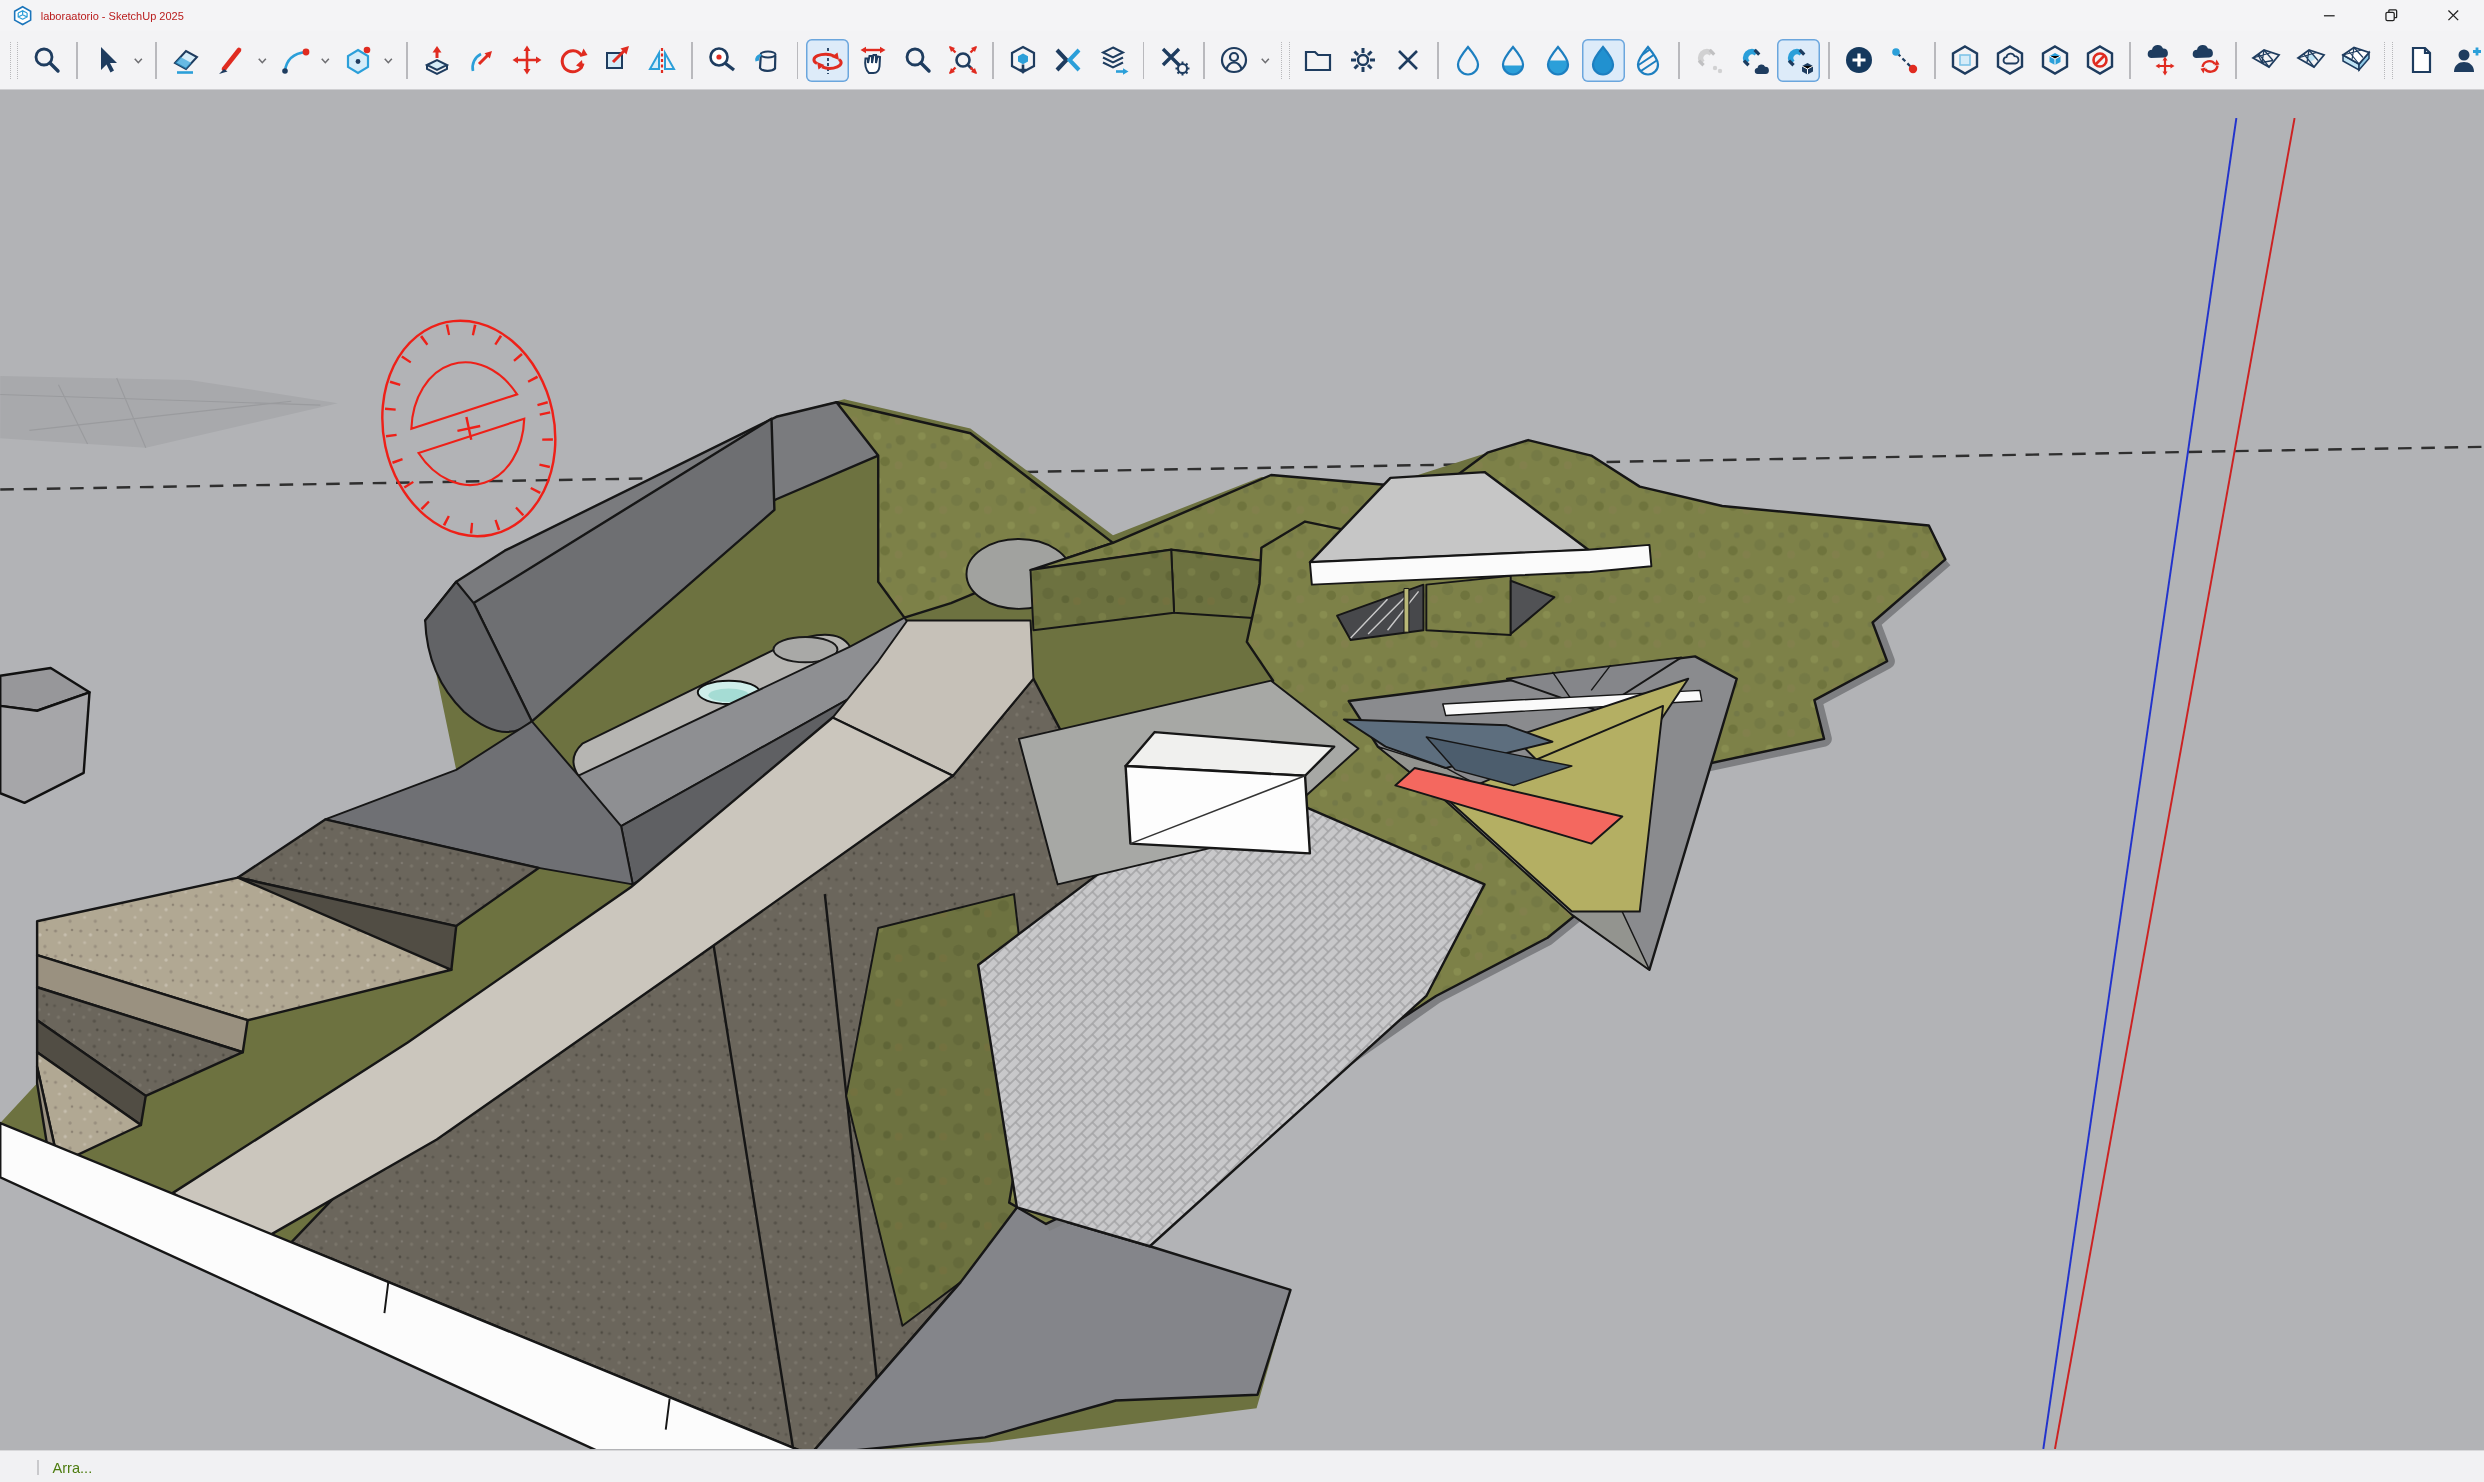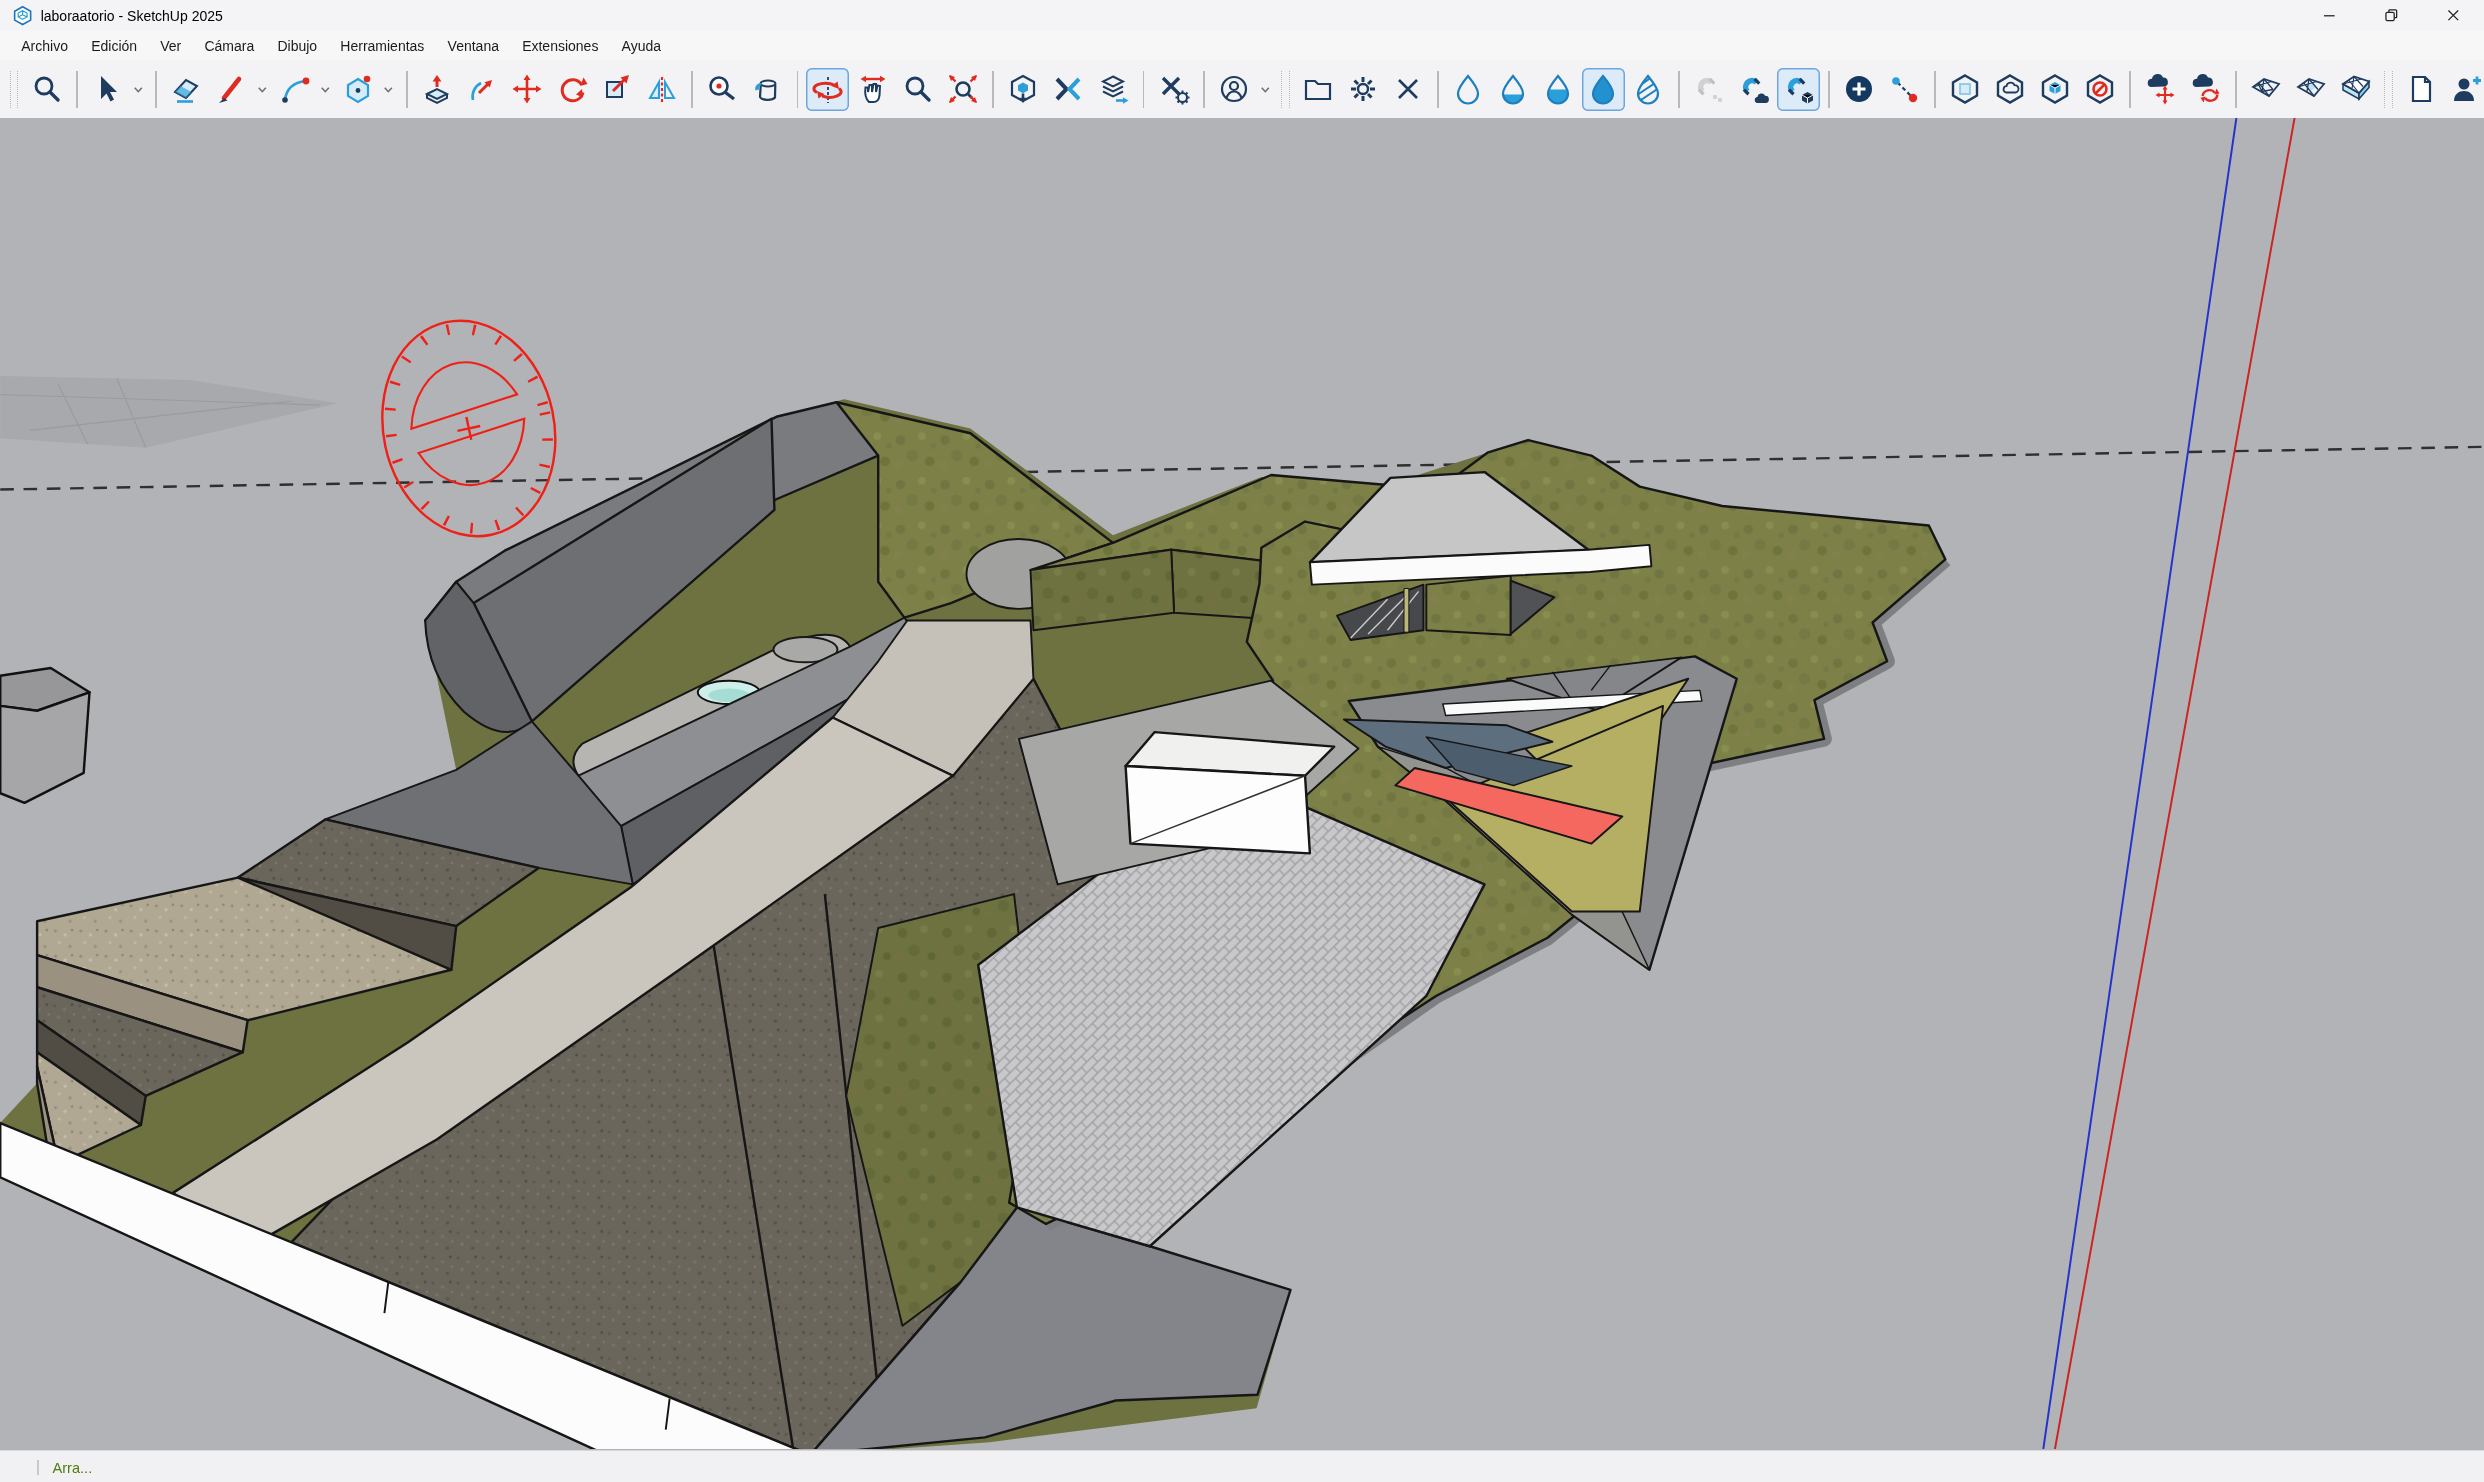--- a/index.html
+++ b/index.html
@@ -1,21 +1,21 @@
 <!DOCTYPE html>
 <html><head>
 <meta charset="utf-8">
 <style>
   html,body{margin:0;padding:0}
   body{width:2484px;height:1483px;overflow:hidden;font-family:"Liberation Sans",sans-serif;background:#b2b3b6}
   .window{position:relative;width:2484px;height:1483px}
   
   .titlebar{height:31px;background:#f4f4f6;display:flex;align-items:center}
   .tb-logo{width:21.3px;height:21.3px;margin:0 7.8px 0 11.6px}
-  .tb-title{font-size:14px;color:#000000}
+  .tb-title{font-size:11px;color:#b91c1c}
   .tb-spacer{flex:1}
   .winbtn{width:62px;height:31px;display:flex;align-items:center;justify-content:center}
   .winbtn svg{width:14.6px;height:14.6px;stroke:#222;stroke-width:1.3;fill:none}
   
   .menubar{height:29px;background:#f7f7f8;display:flex;align-items:center;padding-left:9.7px}
   .menu-item{padding:4.9px 11.6px;font-size:14px;color:#1b1b1b}
   
   .toolbar{height:58px;display:flex;align-items:center;background:#f3f3f5;border-bottom:1px solid #cfcfd2;padding:0 3.9px}
   .tgroup{display:flex;align-items:center}
   .tbtn{width:43px;height:43px;border-radius:5.8px;display:flex;align-items:center;justify-content:center;margin:0 1px;flex:none}
@@ -296,31 +296,20 @@
           <path d="M5 4.5 L5 2.5 A1 1 0 0 1 6 2 L12 2 A1.2 1.2 0 0 1 13 3 L13 9 A1 1 0 0 1 12.5 10 L10.5 10"></path>
         </svg>
       </div>
     <div class="winbtn">
         <svg viewBox="0 0 15 15">
           <path d="M2.5 2.5 L12.5 12.5 M12.5 2.5 L2.5 12.5"></path>
         </svg>
       </div>
   </div>
 
-  <div class="menubar">
-      <span class="menu-item">Archivo</span>
-      <span class="menu-item">Edición</span>
-      <span class="menu-item">Ver</span>
-      <span class="menu-item">Cámara</span>
-      <span class="menu-item">Dibujo</span>
-      <span class="menu-item">Herramientas</span>
-      <span class="menu-item">Ventana</span>
-      <span class="menu-item">Extensiones</span>
-      <span class="menu-item">Ayuda</span>
-    </div>
 
   <div class="toolbar">
       <div class="tgroup">
         <div class="grip"></div>
         <div class="tbtn">
           <svg class="ic" viewBox="0 0 33 33" width="32" height="32">
             <use href="#i-search" xlink:href="#i-search"></use>
           </svg>
         </div>
         <div class="sep"></div>

